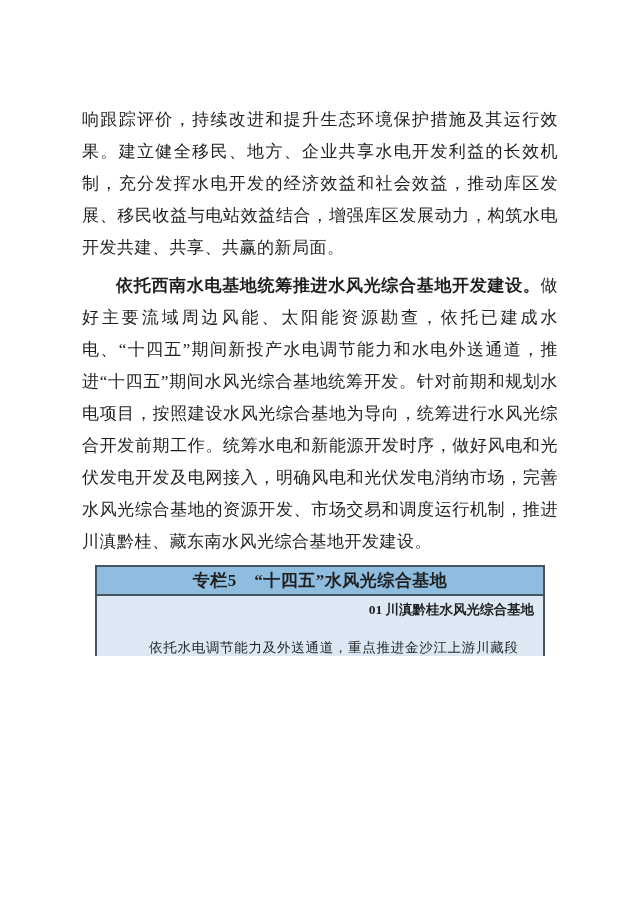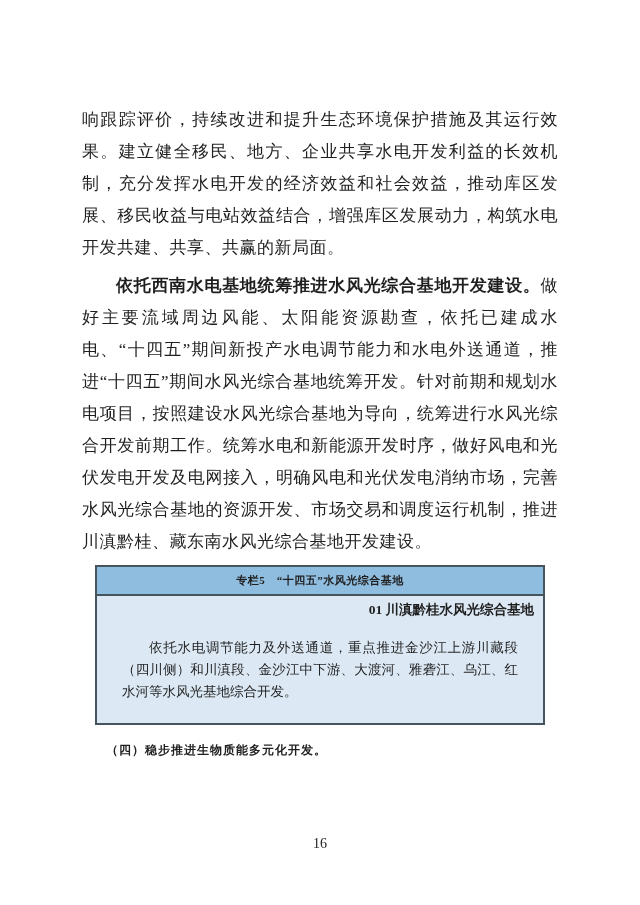--- a/index.html
+++ b/index.html
@@ -1,19 +1,19 @@
 <!DOCTYPE html>
 <html><head>
 <meta charset="utf-8">
 <style>
   html, body { margin: 0; padding: 0; background: #ffffff; }
   .page {
     position: relative;
     width: 640px;
-    height: 905px;
+    height: 656px;
     background: #ffffff;
     font-family: "Liberation Serif", "DejaVu Serif", serif;
     color: #1f1f1f;
     overflow: hidden;
   }
   .content {
     position: absolute;
     left: 82px;
     top: 104px;
     width: 476px;
@@ -32,21 +32,21 @@
   .callout-box {
     margin: 7px 13px 0 13px;
     border: 2px solid #46545e;
     background: #dce9f5;
   }
   .callout-header {
     background: #8fbdDF;
     border-bottom: 2px solid #46545e;
     text-align: center;
     font-weight: bold;
-    font-size: 11px;
+    font-size: 17px;
     line-height: 27px;
     height: 27px;
     letter-spacing: 0.5px;
   }
   .callout-section {
     padding: 3px 9px 4px 9px;
     font-size: 13.5px;
     line-height: 22px;
   }
   .callout-section + .callout-section {

